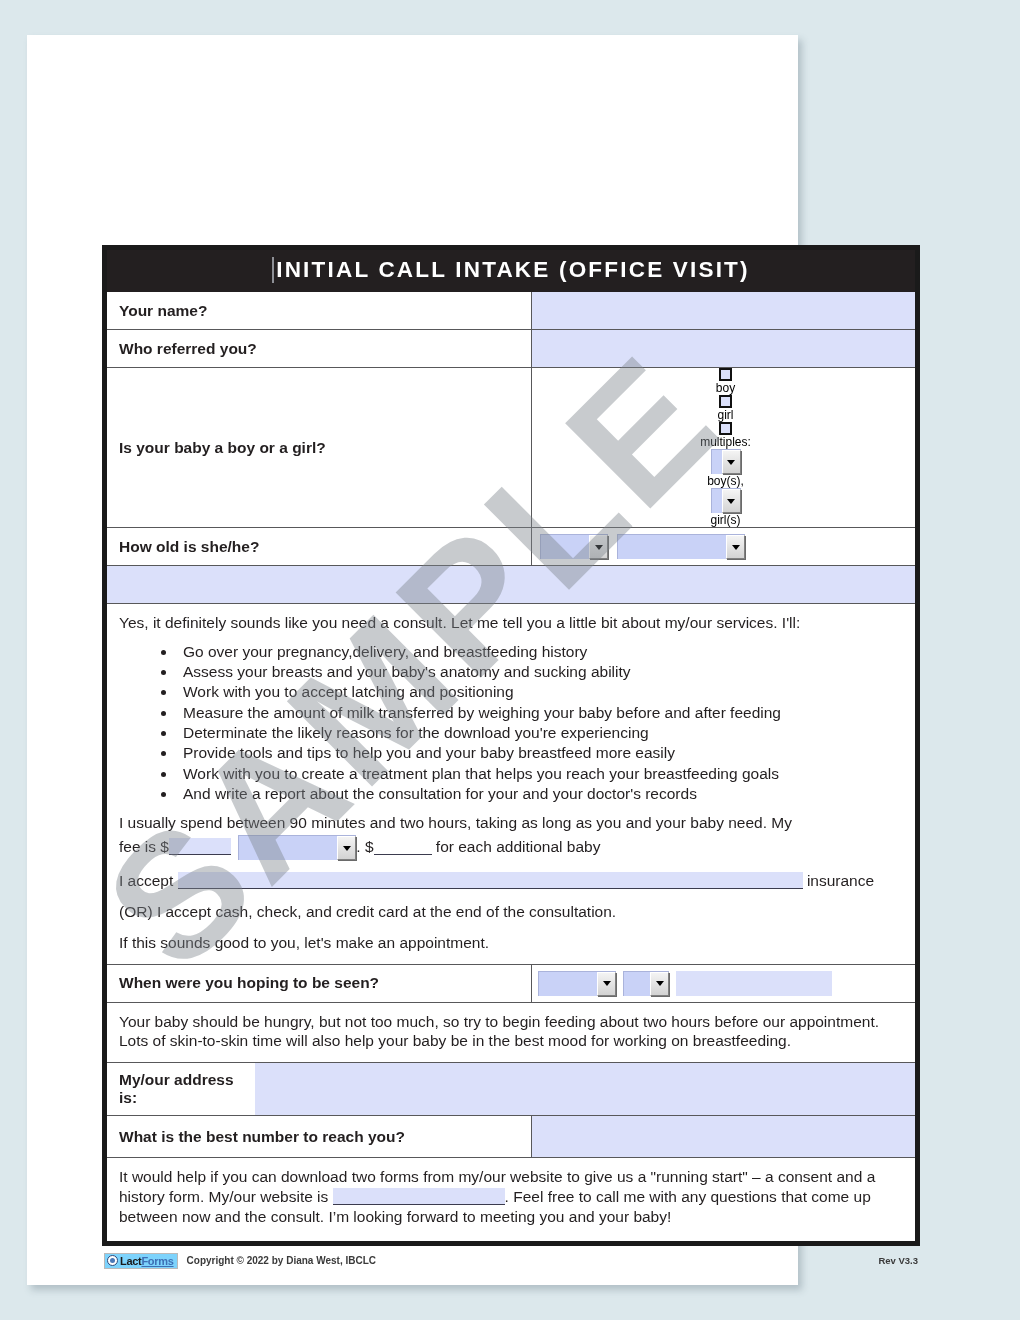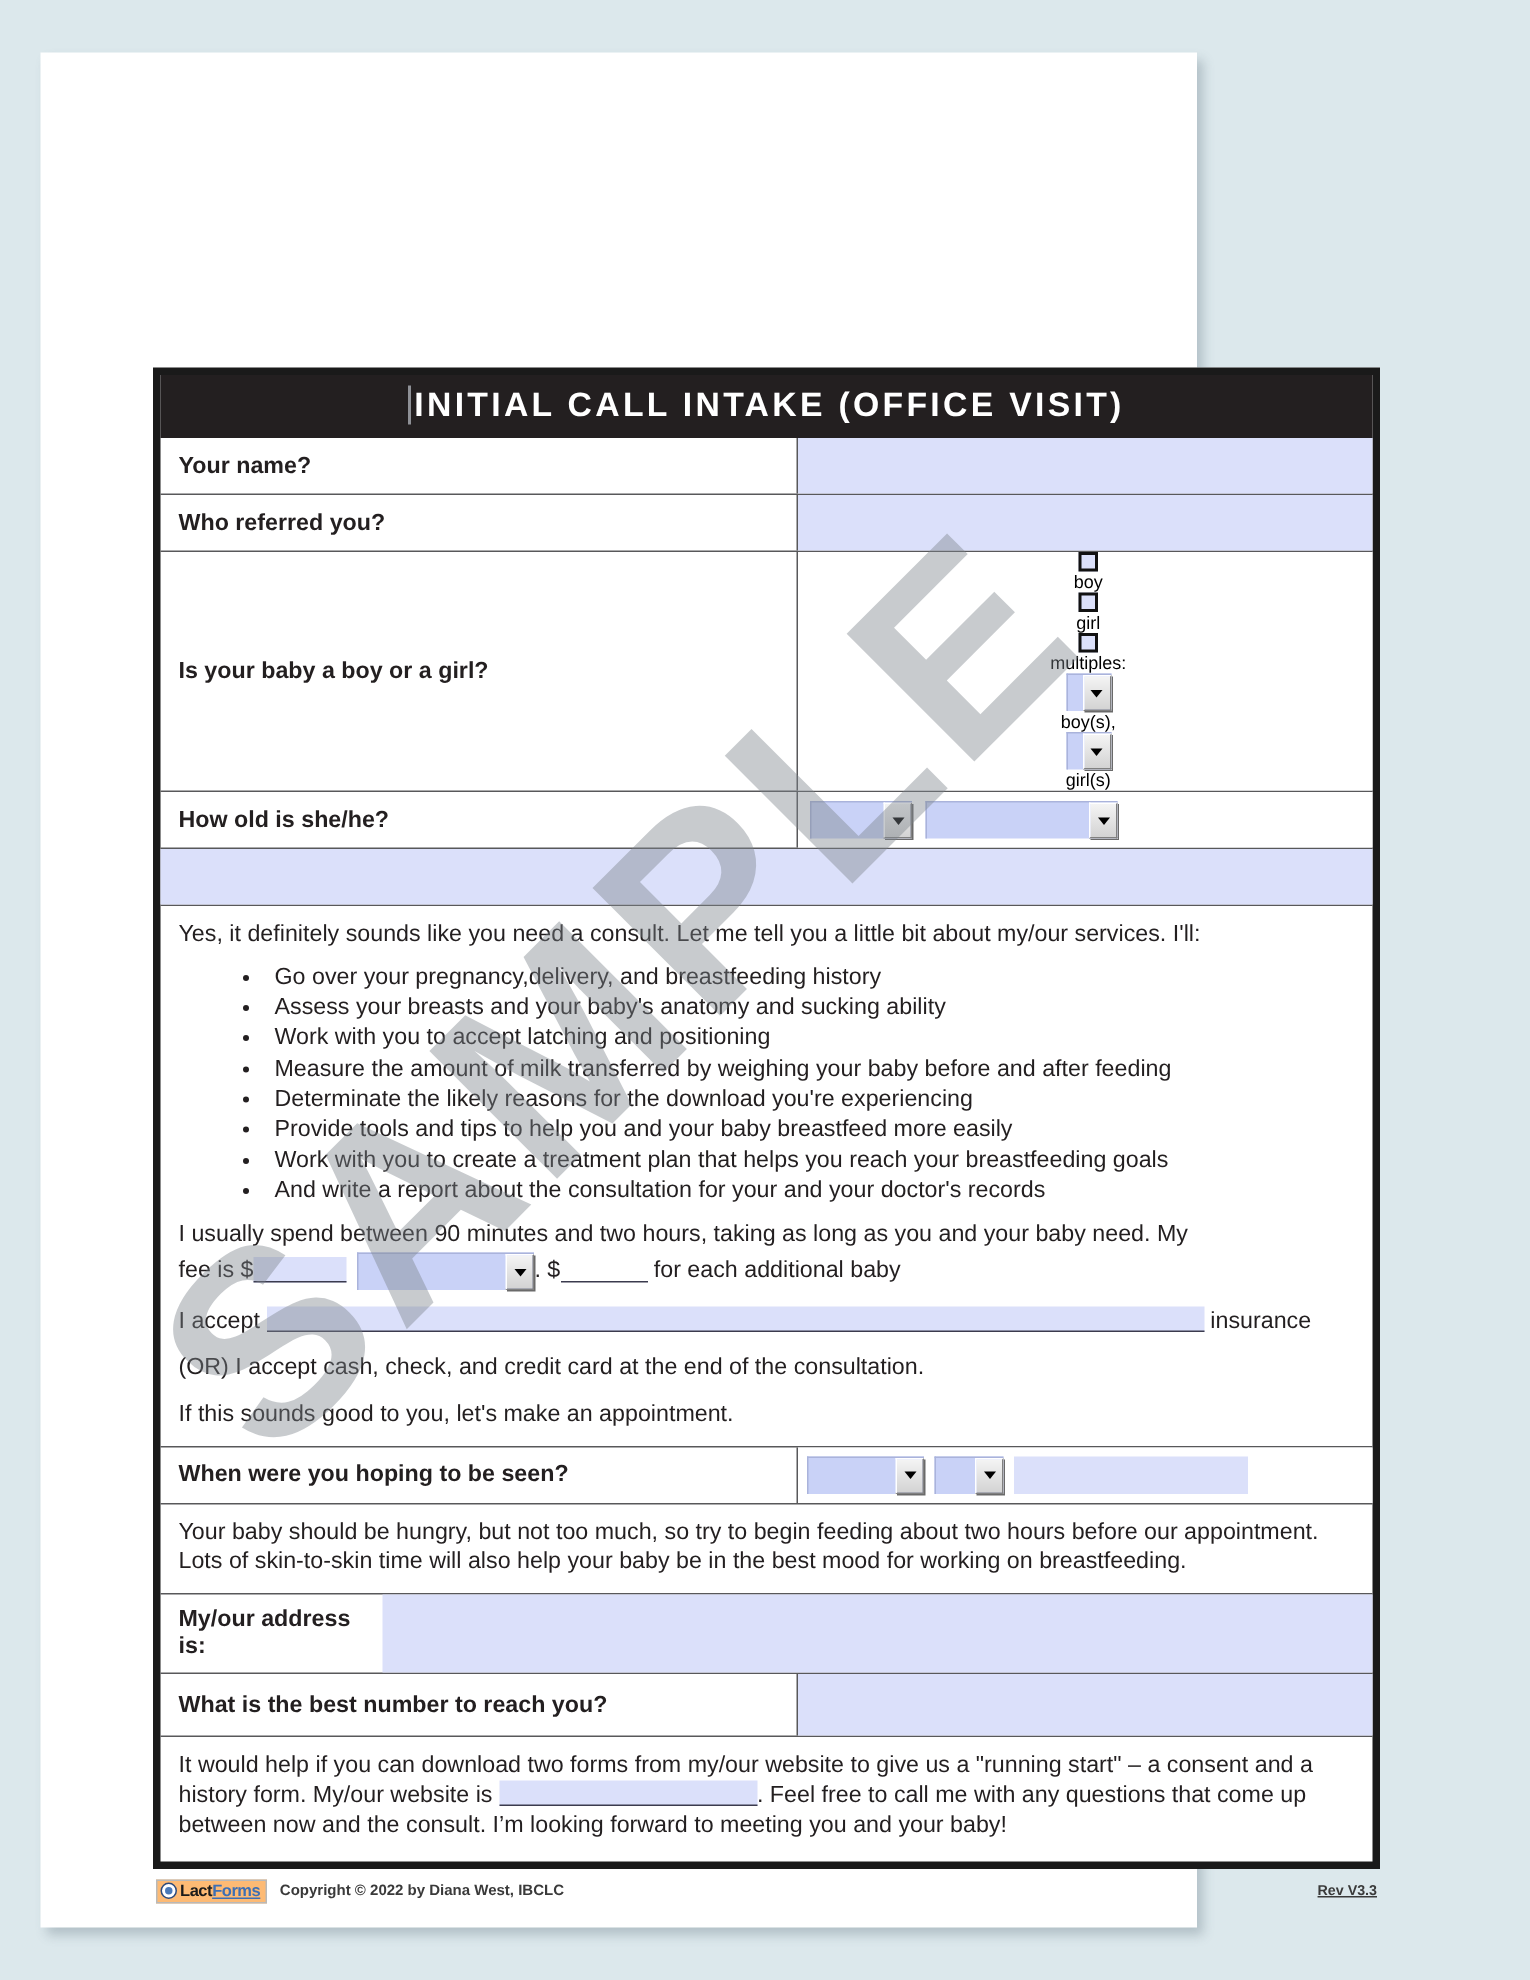--- a/index.html
+++ b/index.html
@@ -158,21 +158,21 @@
     align-items: center;
     margin-top: 7px;
     padding: 0 2px;
     font-size: 9.5px;
     color: #3a3a3a;
   }
   .logo {
     display: inline-flex;
     align-items: center;
     border: 1px solid #b9b9b9;
-    background: #fdba74;
+    background: #7dd3fc;
     padding: 1px 3px 1px 2px;
     margin-right: 9px;
   }
   .logo .mark {
     width: 11px; height: 11px;
     border: 1.3px solid #2c4a7c;
     border-radius: 50%;
     margin-right: 2px;
     position: relative;
     background: #fff;
@@ -180,21 +180,21 @@
   .logo .mark::after {
     content: "";
     position: absolute; left: 2px; top: 2px;
     width: 5px; height: 5px;
     border-radius: 50%;
     background: #4a79b8;
   }
   .logo .lact { font-size: 11px; font-weight: bold; color: #1a1a1a; letter-spacing: -0.3px; }
   .logo .forms { font-size: 11px; font-weight: bold; color: #3d6fb4; letter-spacing: -0.3px; text-decoration: underline; }
   .copyright { font-weight: bold; font-size: 10px; }
-  .rev { margin-left: auto; font-weight: bold; font-size: 9.5px; text-decoration: underline; }
+  .rev { margin-left: auto; font-weight: bold; font-size: 9.5px; }
   
   #watermark {
     position: absolute;
     left: 0; top: 0; width: 100%; height: 100%;
     pointer-events: none;
     display: flex; align-items: center; justify-content: center;
     overflow: hidden;
     z-index: 5;
   }
   #watermark span {

